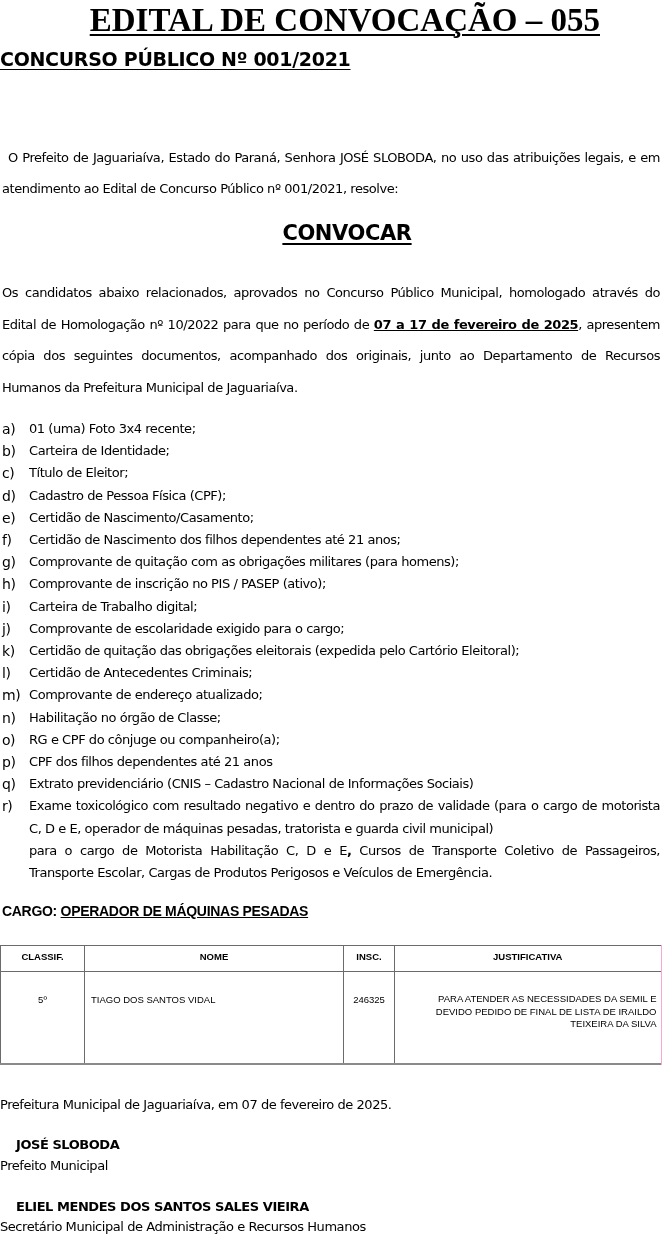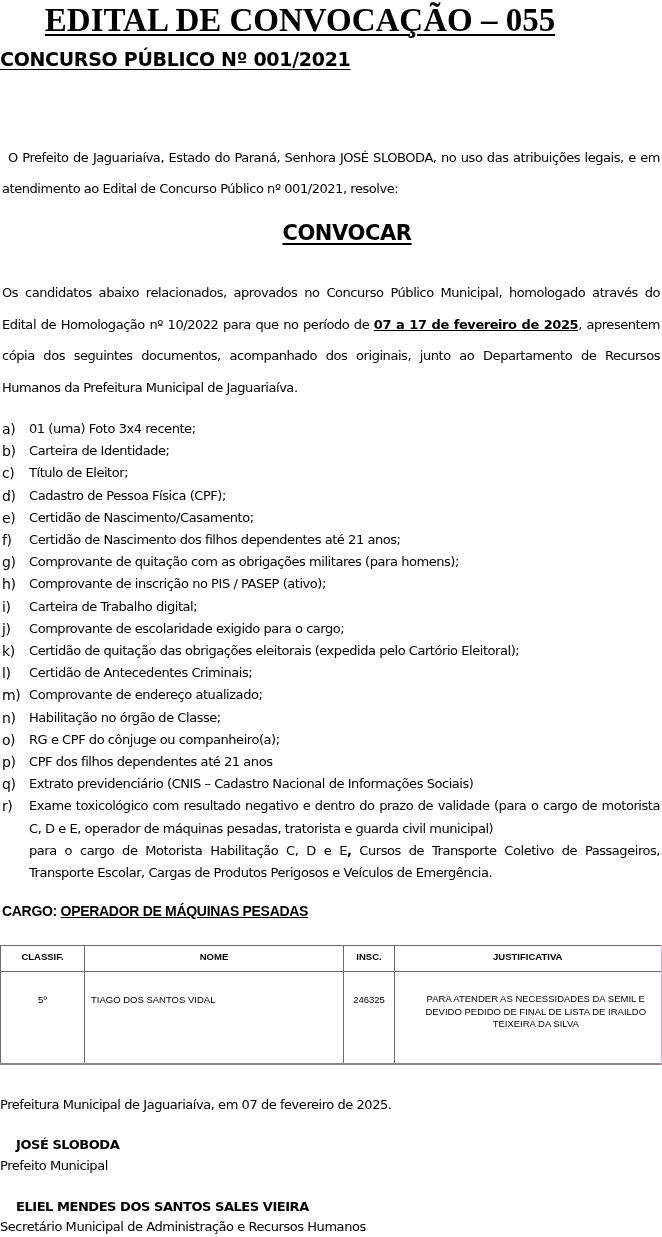--- a/index.html
+++ b/index.html
@@ -8,21 +8,21 @@
       height: 1237px;
       position: relative;
       overflow: hidden;
       color: #000;
       font-family: "Liberation Sans", sans-serif;
     }
     .page { position: absolute; left: 0; top: 0; width: 662px; height: 1237px; }
 
     .title {
       position: absolute; left: 0; top: 0; width: 600px;
-      text-align: center;
+      text-align: right;
       font-family: "Liberation Serif", serif;
       font-weight: bold;
       font-size: 33px;
       line-height: 40px;
     }
     .title span { text-decoration: underline; text-decoration-thickness: 2px; text-underline-offset: 3px; }
 
     .subtitle {
       position: absolute; left: 0; top: 46px; width: 662px;
       font-family: "DejaVu Sans", sans-serif;
@@ -116,21 +116,21 @@
     }
     .result-table td {
       height: 92px;
       vertical-align: top;
       padding-top: 22px;
       box-sizing: border-box;
     }
     .result-table td.c-classif { text-align: center; }
     .result-table td.c-nome { text-align: left; padding-left: 6px; }
     .result-table td.c-insc { text-align: center; }
-    .result-table td.c-just { text-align: center; padding-left: 20px; padding-right: 4px; line-height: 12.5px; padding-top: 21px; }
+    .result-table td.c-just { text-align: right; padding-left: 20px; padding-right: 4px; line-height: 12.5px; padding-top: 21px; }
     .result-table tr:last-child td { border-bottom: 2px solid #8a8a8a; }
     .result-table td:last-child, .result-table th:last-child { border-right: 4px solid #f9a8d4; }
 
     .footer-line {
       position: absolute; left: 0; width: 590px;
       text-align: left;
       font-family: "DejaVu Sans", sans-serif;
       font-size: 13px;
       letter-spacing: -0.45px;
       line-height: 18px;

